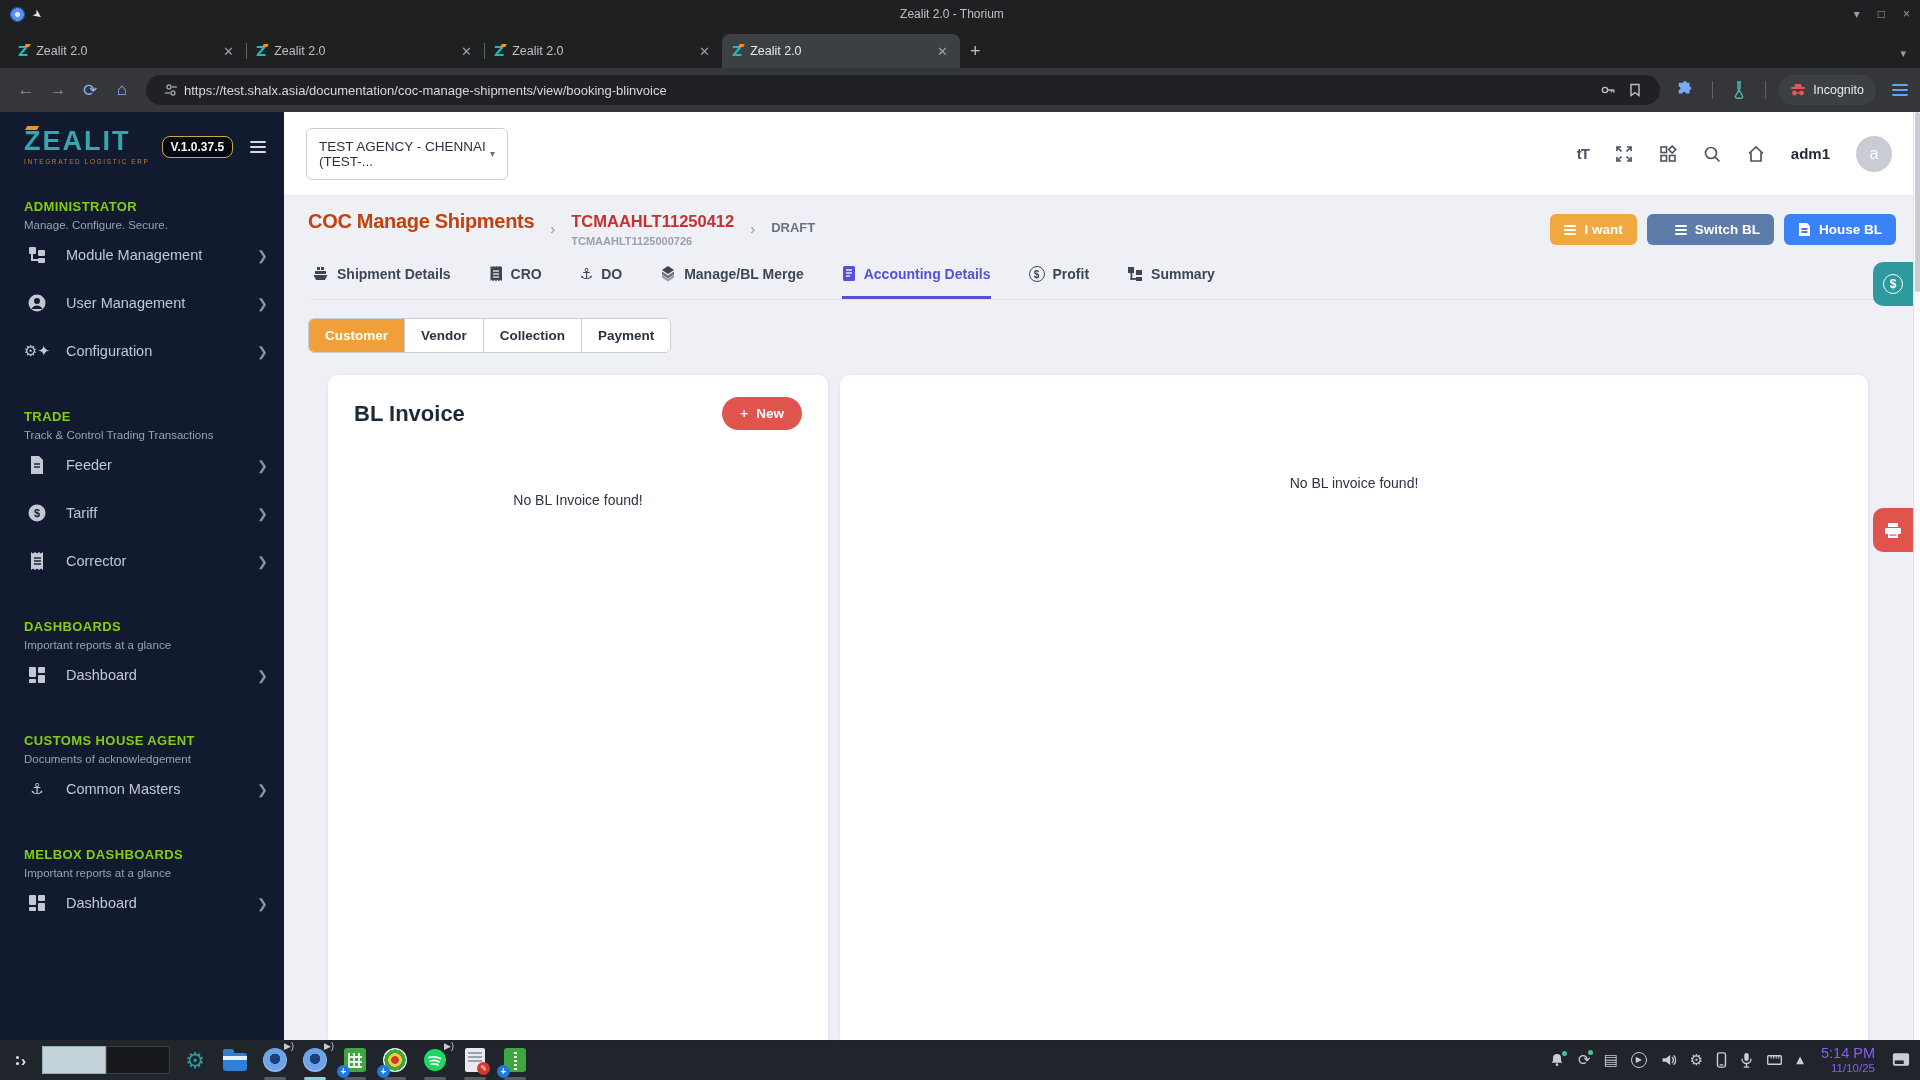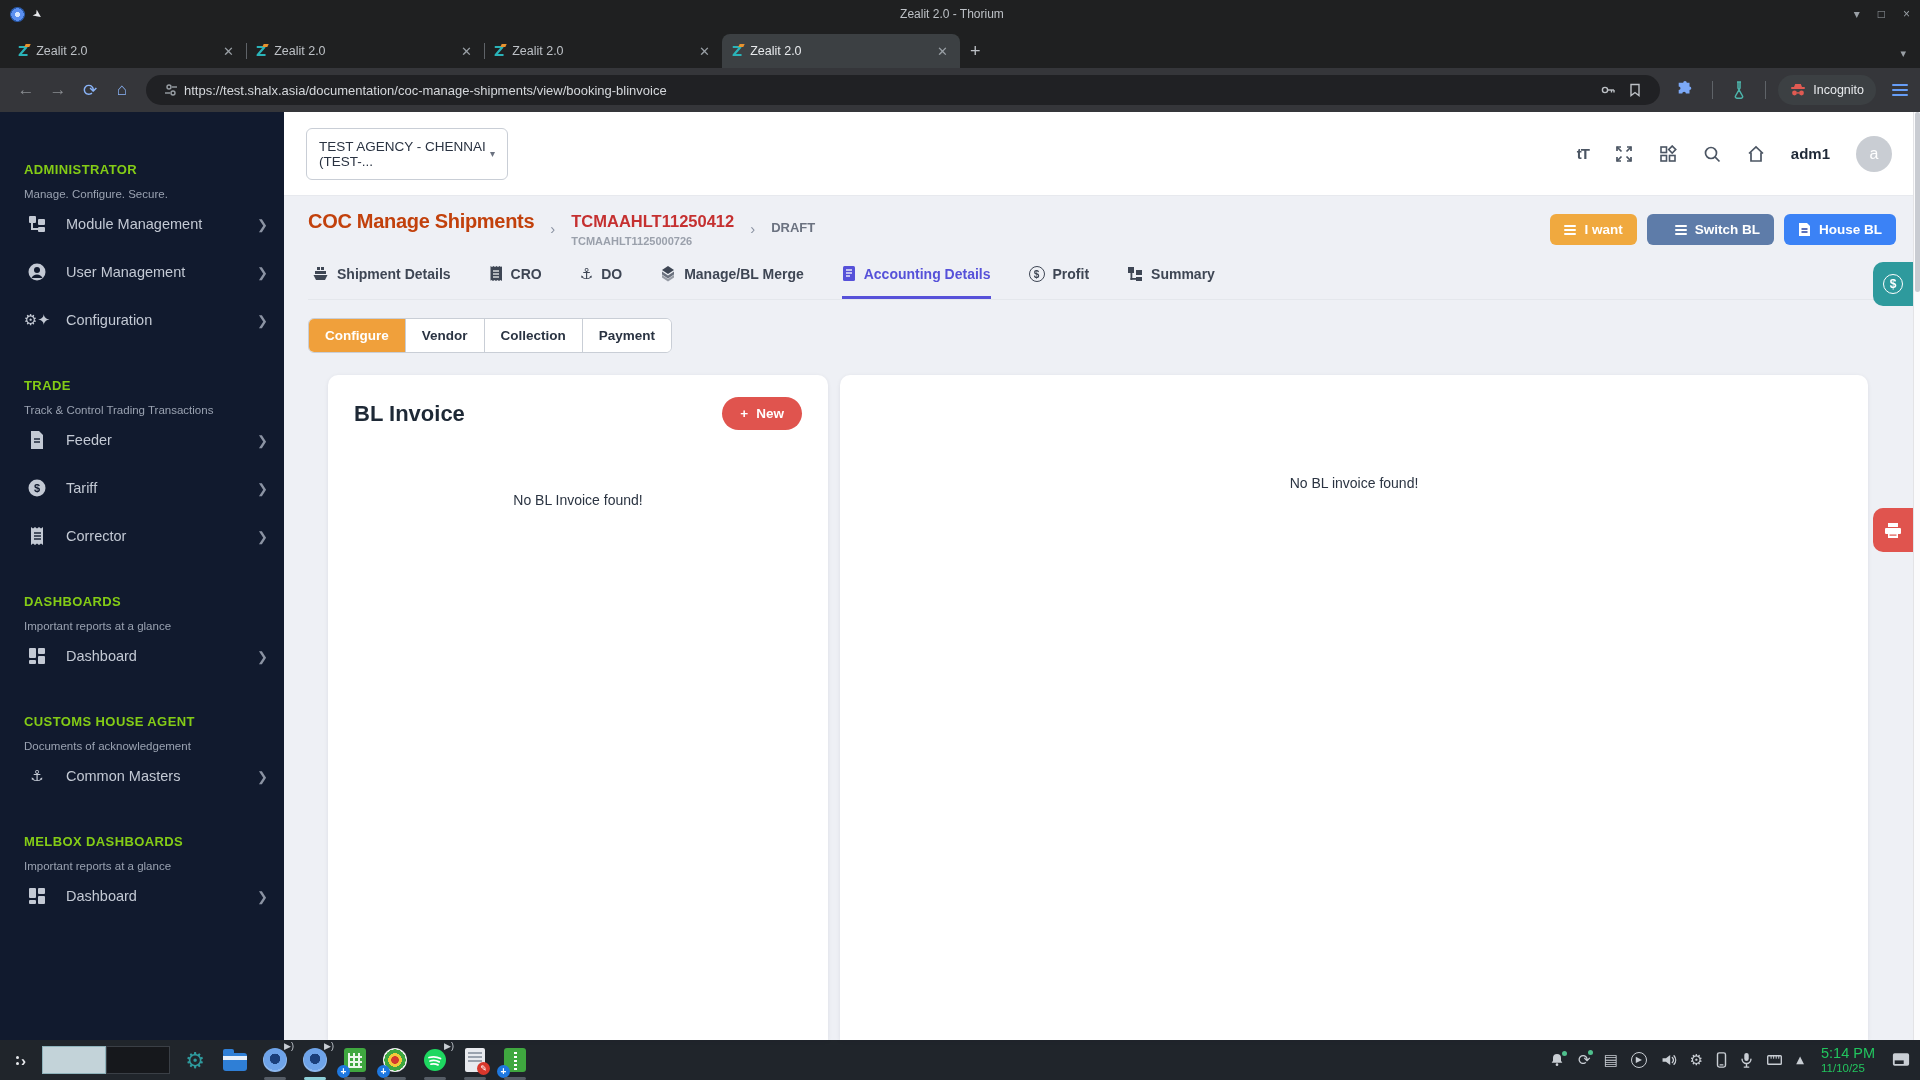--- a/index.html
+++ b/index.html
@@ -46,21 +46,21 @@
   .brand { display:flex; flex-direction:column; }
   .brand .bname { color:#35a7ad; font-size:27px; font-weight:800; letter-spacing:2px; line-height:1; position:relative; }
   .brand .bname::before { content:""; position:absolute; left:2px; top:-2px; width:12px; height:4px; background:#e8922e; transform:skewX(-30deg); }
   .brand .bsub { color:#c77e2e; font-size:6.5px; letter-spacing:1.6px; margin-top:3px; }
   .vbadge { border:1.5px solid #c9a84c; border-radius:8px; padding:3px 8px; font-size:12px; font-weight:700; color:#f4f6f8; background:#05080f; }
   .sb-burger { margin-left:auto; display:flex; flex-direction:column; gap:3px; }
   .sb-burger i { width:16px; height:2px; background:#d6dae2; border-radius:1px; }
 
   .sb-section { margin-top:34px; }
   .sb-title { color:#84cc16; font-size:13px; font-weight:700; letter-spacing:.4px; }
-  .sb-sub { color:#9aa2b1; font-size:11.5px; margin-top:11px; }
+  .sb-sub { color:#9aa2b1; font-size:11.5px; margin-top:5px; }
   .sb-item { display:flex; align-items:center; height:48px; padding-right:16px; color:#c3c9d4; font-size:14.5px; }
   .sb-item:first-of-type { margin-top:6px; }
   .sb-ico { width:26px; display:flex; justify-content:center; margin-right:16px; color:#c3c9d4; font-size:18px; }
   .sb-chev { margin-left:auto; color:#8b93a3; font-size:13px; }
 
   
   .main { flex:1; display:flex; flex-direction:column; min-width:0; }
   .topbar { height:84px; background:#ffffff; display:flex; align-items:center; padding:0 28px 0 22px; border-bottom:1px solid #e7e9ee; }
   .agency-select { width:202px; border:1px solid #c9ced6; border-radius:6px; padding:10px 12px; display:flex; align-items:center; font-size:13.5px; color:#2a3342; background:#fff; }
   .agency-select .caret { margin-left:auto; color:#6b7280; font-size:10px; }
@@ -145,21 +145,21 @@
   .ico-doc::before { content:""; position:absolute; top:4px; left:3px; right:3px; height:10px;
       background:repeating-linear-gradient(0deg,#9aa2ad 0 2px,transparent 2px 4px); }
   .ico-doc::after { content:"\270E"; position:absolute; right:-5px; bottom:-3px; width:13px; height:13px; background:#d9372c; border-radius:50%; color:#fff; font-size:8px; display:flex; align-items:center; justify-content:center; }
   .ico-zip { width:22px; height:24px; background:#3fa73f; border-radius:3px; position:relative; }
   .ico-zip::after { content:""; position:absolute; top:2px; bottom:2px; left:50%; width:3px; margin-left:-1px;
       background:repeating-linear-gradient(0deg,#fff 0 2px,transparent 2px 4px); }
   .tray { margin-left:auto; display:flex; align-items:center; gap:13px; color:#c9ced4; }
   .tray-ico { position:relative; display:flex; align-items:center; font-size:15px; font-family:"DejaVu Sans", sans-serif; }
   .tray-ico .gdot { position:absolute; top:-1px; right:-2px; width:5px; height:5px; border-radius:50%; background:#4fc08d; }
   .play-circ { width:16px; height:16px; border:1.5px solid #c9ced4; border-radius:50%; display:flex; align-items:center; justify-content:center; font-size:8px; }
-  .clock { text-align:left; color:#22c55e; line-height:1.15; margin:0 4px; }
+  .clock { text-align:right; color:#8b5cf6; line-height:1.15; margin:0 4px; }
   .clock .t { font-size:14.5px; }
   .clock .d { font-size:11.5px; }
   svg.sline { stroke:#c9ced4; fill:none; stroke-width:1.6; stroke-linecap:round; stroke-linejoin:round; }
 </style>
 </head>
 <body>
 
 <div class="screen">
 
   <div class="titlebar">
@@ -261,20 +261,32 @@
     <span class="menu-ico">
         <i></i>
         <i></i>
         <i></i>
       </span>
   </div>
 
   <div class="app">
 
     <div class="sidebar">
+      <div class="logo-row">
+        <div class="brand">
+          <span class="bname">ZEALIT</span>
+          <span class="bsub">INTEGRATED LOGISTIC ERP</span>
+        </div>
+        <span class="vbadge">V.1.0.37.5</span>
+        <span class="sb-burger">
+            <i></i>
+            <i></i>
+            <i></i>
+          </span>
+      </div>
 
       <div class="sb-section">
         <div class="sb-title">ADMINISTRATOR</div>
         <div class="sb-sub">Manage. Configure. Secure.</div>
         <div class="sb-item">
           <span class="sb-ico">
             <svg width="20" height="20" viewBox="0 0 20 20">
                 <g fill="#c3c9d4">
                   <rect x="2" y="2" width="7" height="7" rx="1"></rect>
                   <rect x="11" y="5" width="7" height="6" rx="1"></rect>
@@ -543,21 +555,21 @@
                   <rect x="9" y="11" width="6" height="4"></rect>
                   <rect x="3.5" y="7" width="1.8" height="7"></rect>
                   <rect x="3.5" y="12" width="6" height="1.8"></rect>
                 </g>
               </svg>
             <span>Summary</span>
           </div>
         </div>
 
         <div class="subtabs">
-          <div class="stab active">Configure</div>
+          <div class="stab active">Customer</div>
           <div class="stab">Vendor</div>
           <div class="stab">Collection</div>
           <div class="stab">Payment</div>
         </div>
       </div>
 
       <div class="content">
         <div class="card card-left">
           <div class="card-head">
             <span class="card-title">BL Invoice</span>

